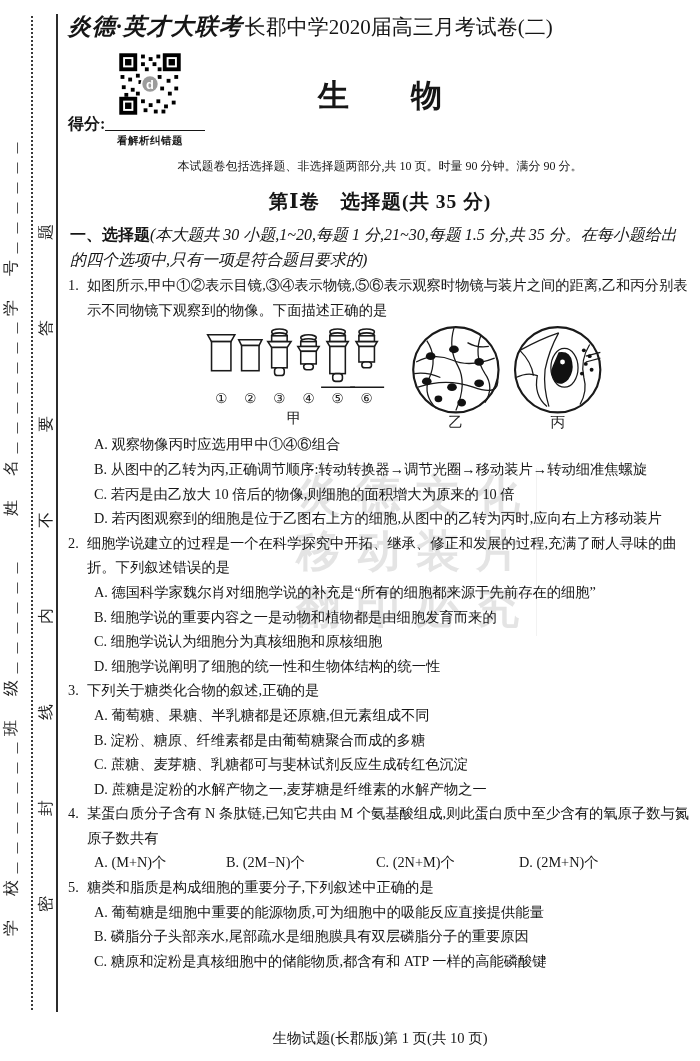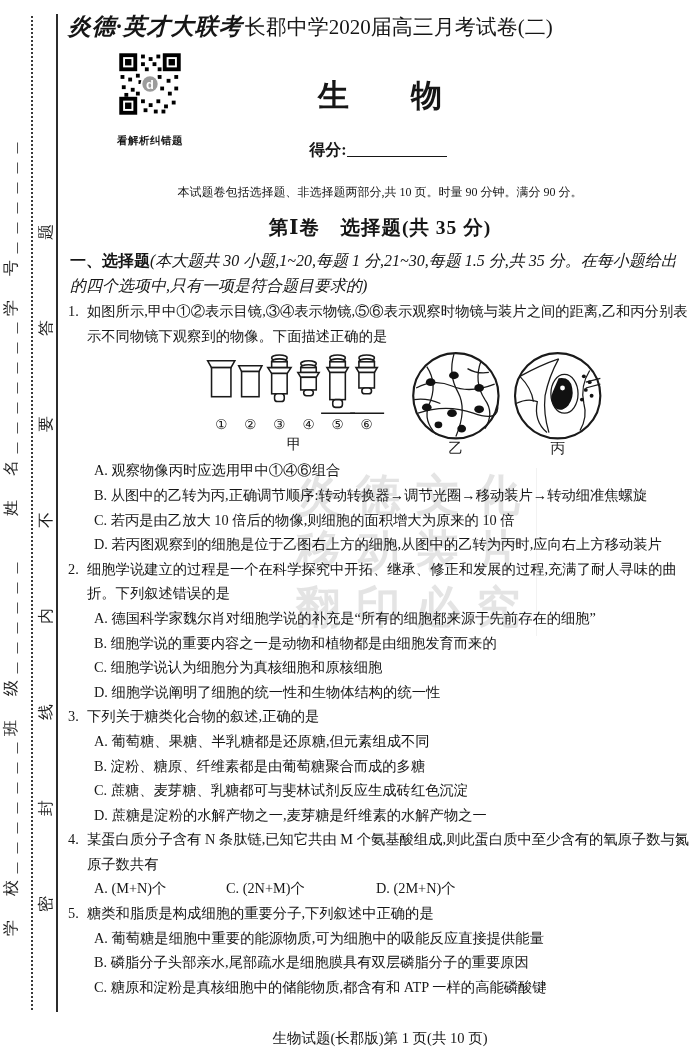--- a/index.html
+++ b/index.html
@@ -32,21 +32,21 @@
   .main{position:absolute;left:68px;top:12px;width:624px;z-index:1;}
 
   .paper-title{ text-align:left;font-size:21px;line-height:30px;white-space:nowrap; }
   .paper-title .brand{font-weight:900;font-style:italic;font-size:23px;letter-spacing:1px;margin-right:2px;}
 
   .qr-wrap{position:absolute;left:47px;top:40px;width:70px;text-align:center;}
   .qr-label{font-size:10.5px;font-weight:700;margin-top:14px;letter-spacing:0.5px;white-space:nowrap;}
 
   .subject{ text-align:center;font-size:31px;font-weight:700;margin-top:36px;line-height:36px; }
 
-  .score-line{ text-align:center;margin-top:26px;font-size:16px;font-weight:700;padding-right:4px; }
+  .score-line{ text-align:left;font-size:16px;font-weight:700;padding-right:4px; }
   .score-blank{display:inline-block;width:100px;border-bottom:1.5px solid #161616;height:16px;vertical-align:-2px;}
 
   .notice{ text-align:center;font-size:12px;margin:20px 0 0 0;line-height:22px; }
 
   .section-title{ text-align:center;font-size:19.5px;font-weight:700;margin:10px 0 0 0;line-height:30px;letter-spacing:1px; }
 
   .intro{ margin:6px 0 0 2px;font-size:16px;line-height:24.6px; }
   .intro .lead{font-weight:700;}
   .intro .body{font-style:italic;}
 
@@ -284,20 +284,21 @@
           <div class="opt">D. 蔗糖是淀粉的水解产物之一,麦芽糖是纤维素的水解产物之一</div>
         </div>
       </div>
 
       <div class="question">
         <div class="qnum">4.</div>
         <div class="qbody">
           <div>某蛋白质分子含有 N 条肽链,已知它共由 M 个氨基酸组成,则此蛋白质中至少含有的氧原子数与氮原子数共有</div>
           <div class="opt-inline">
             <span>A. (M+N)个</span>
+            <span>B. (2M−N)个</span>
             <span>C. (2N+M)个</span>
             <span>D. (2M+N)个</span>
           </div>
         </div>
       </div>
 
       <div class="question">
         <div class="qnum">5.</div>
         <div class="qbody">
           <div>糖类和脂质是构成细胞的重要分子,下列叙述中正确的是</div>

